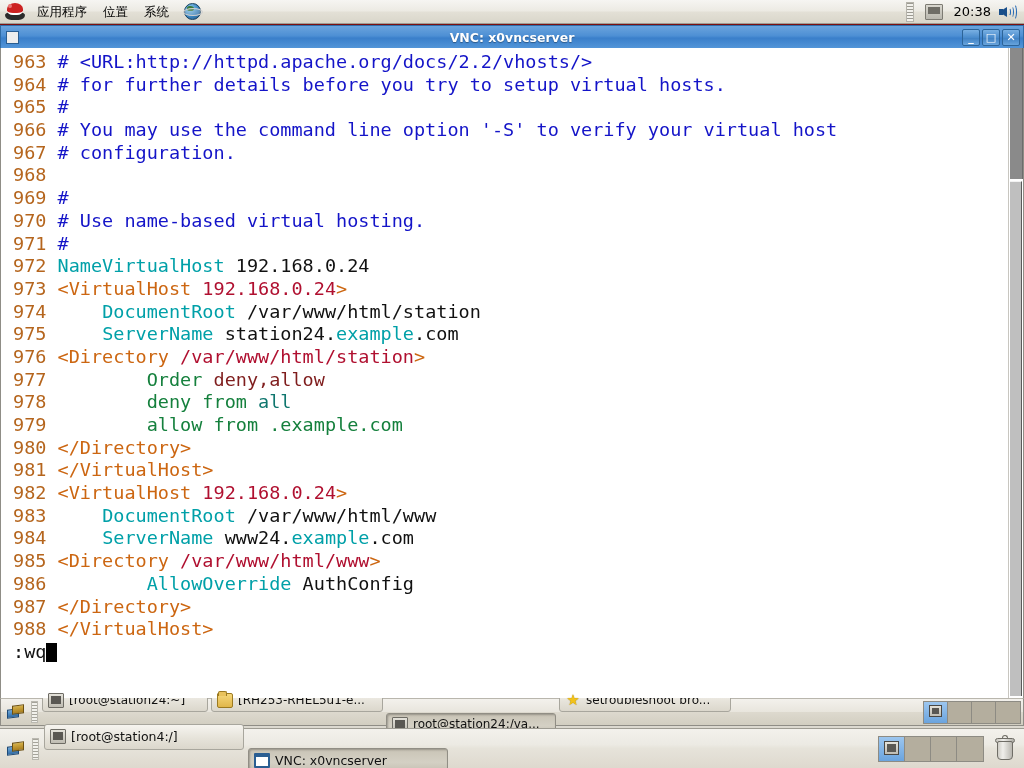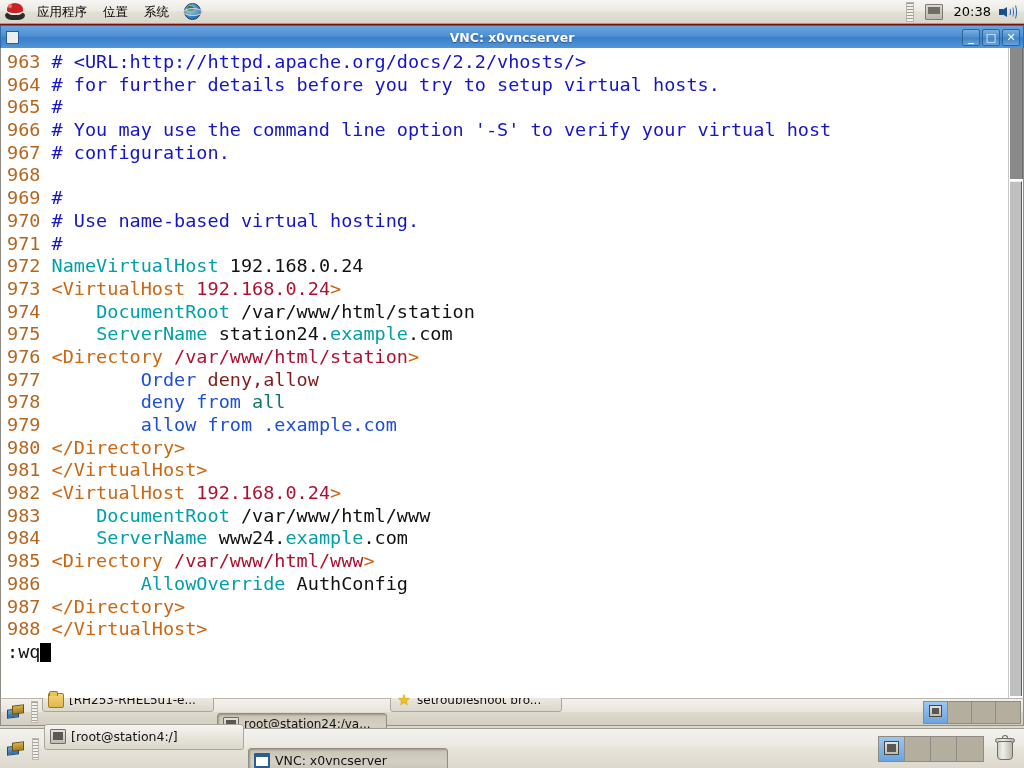--- a/index.html
+++ b/index.html
@@ -221,35 +221,35 @@
     position: relative;
     height: 650px;
     background: #ffffff;
     border-left: 1px solid #8f8d86;
     border-right: 1px solid #8f8d86;
     overflow: hidden;
     display: flex;
   }
   #term-text {
     flex: 1 1 auto;
-    padding: 3px 0 0 6px;
+    padding: 3px 0 0 12px;
     font-family: "DejaVu Sans Mono", "Liberation Mono", monospace;
     font-size: 18.5px;
     line-height: 22.7px;
     white-space: pre;
     overflow: hidden;
   }
   .code-line { height: 22.7px; }
   .lnum { color: #b5651d; }
   .cmt  { color: #1414c8; }
   .tag  { color: #cc6611; }
   .tagarg { color: #b01030; }
   .dirv { color: #00a0a8; }
   .plain { color: #111111; }
-  .kw   { color: #1d4ed8; }
+  .kw   { color: #15803d; }
   .val  { color: #0f766e; }
   .dark { color: #7f1d1d; }
   .prompt { color: #111111; }
   .cursor {
     display: inline-block;
     width: 11px; height: 19px;
     background: #000000;
     vertical-align: -4px;
   }
 
@@ -533,20 +533,24 @@
       </div>
     </div>
 
     <div id="inner-taskbar">
       <div class="show-desktop">
         <div class="sq1"></div>
           <div class="sq2"></div>
       </div>
       <div class="tb-handle"></div>
       <div id="inner-tasks" style="display:flex; gap:3px; flex:1 1 auto; min-width:0;">
+          <div class="task-btn" style="width: 166px;">
+            <span class="ico ico-terminal"></span>
+            <span class="label">[root@station24:~]</span>
+          </div>
           <div class="task-btn" style="width: 172px;">
             <span class="ico ico-folder"></span>
             <span class="label">[RH253-RHEL5u1-e...</span>
           </div>
           <div class="task-btn active" style="width: 170px;">
             <span class="ico ico-terminal"></span>
             <span class="label">root@station24:/va...</span>
           </div>
           <div class="task-btn" style="width: 172px;">
             <span class="ico ico-star">★</span>

